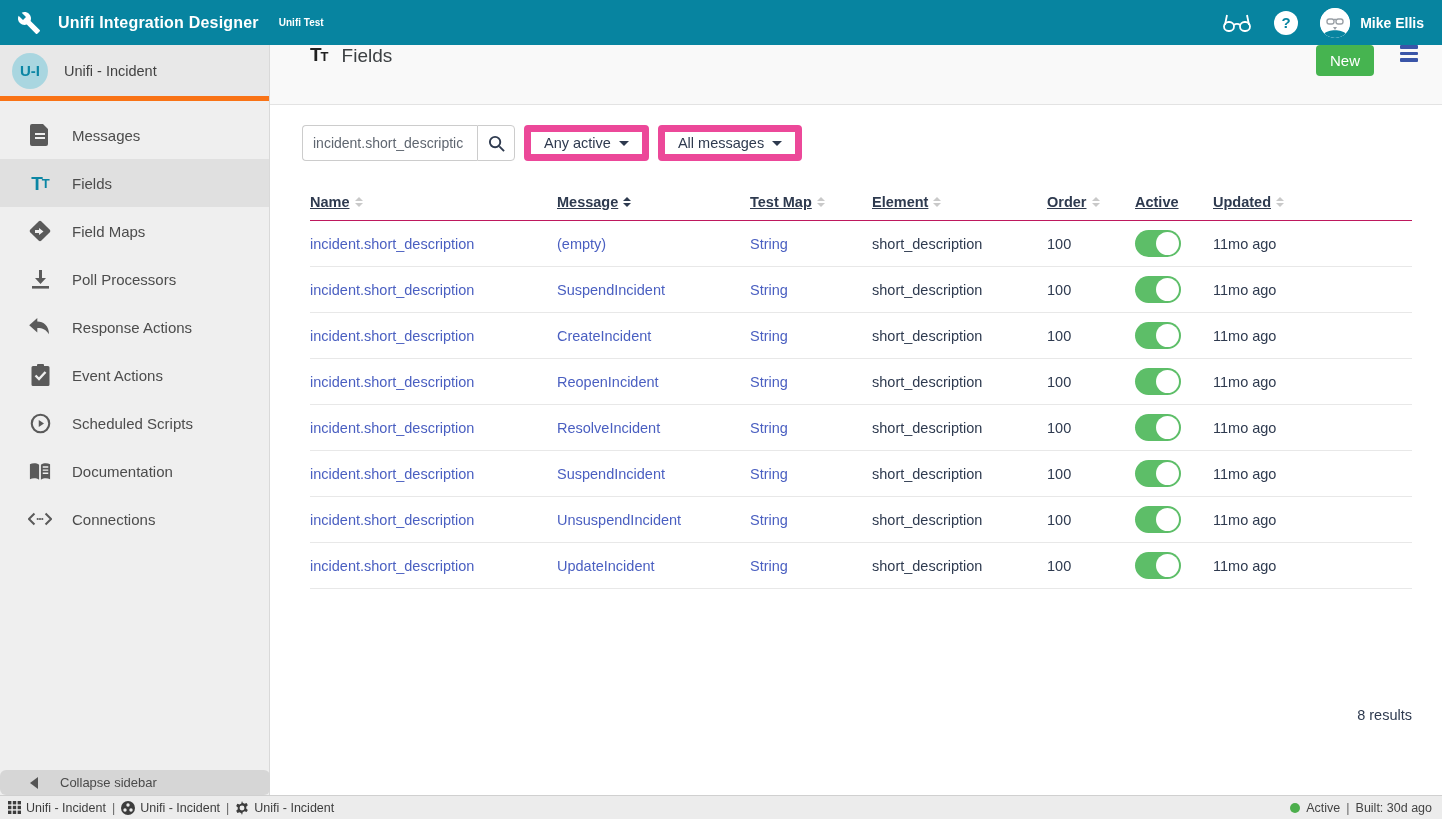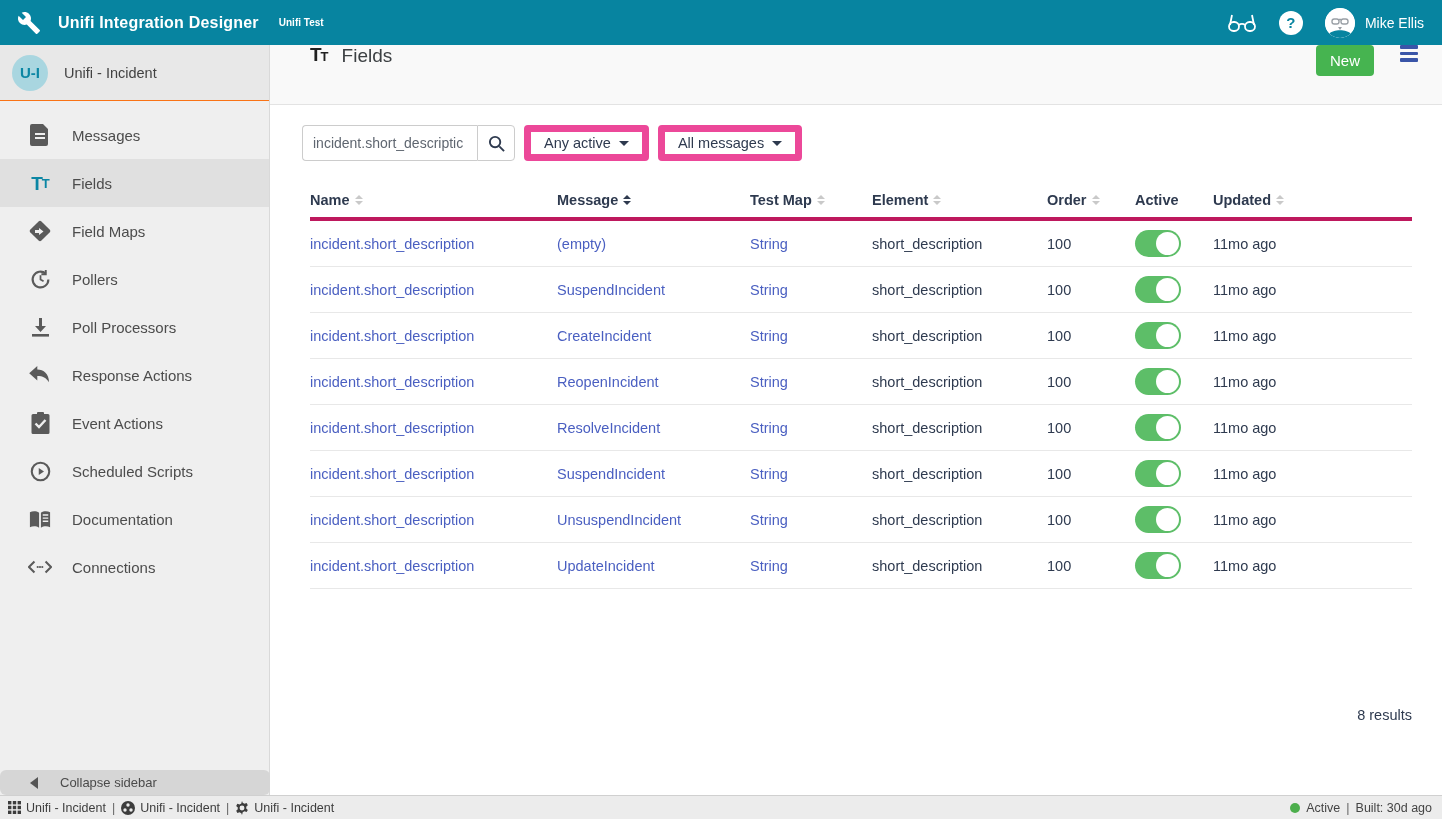--- a/index.html
+++ b/index.html
@@ -11,27 +11,27 @@
     background:#0784a0; color:#fff; display:flex; align-items:center; }
   .topbar .wrench { margin-left:16px; width:26px; height:26px; display:flex; align-items:center; justify-content:center; cursor:pointer; }
   .topbar .app-title { margin-left:16px; font-size:16px; font-weight:bold; letter-spacing:.2px; }
   .topbar .env { margin-left:20px; font-size:10px; font-weight:bold; }
   .topbar .right { margin-left:auto; display:flex; align-items:center; gap:22px; padding-right:18px; }
   .icon-btn { cursor:pointer; display:flex; align-items:center; justify-content:center; }
   .help-circle { width:24px; height:24px; background:#fff; color:#0784a0; border-radius:50%;
     font-weight:bold; font-size:15px; display:flex; align-items:center; justify-content:center; }
   .avatar { width:30px; height:30px; border-radius:50%; background:#fff; overflow:hidden;
     display:flex; align-items:center; justify-content:center; }
-  .user-name { font-size:14px; font-weight:normal; margin-left:-12px; }
+  .user-name { font-size:14px; font-weight:bold; margin-left:-12px; }
 
   
   .sidebar { position:absolute; top:45px; left:0; width:270px; bottom:24px;
     background:#efefef; border-right:1px solid #d9d9d9; }
   .side-header { height:56px; background:#e8e8e8; display:flex; align-items:center;
-    padding-left:12px; border-bottom:1px solid #f97316; cursor:pointer; }
+    padding-left:12px; border-bottom:5px solid #f97316; cursor:pointer; }
   .side-avatar { width:36px; height:36px; border-radius:50%; background:#a9d6e0;
     color:#0b86a4; font-weight:bold; font-size:15px; display:flex; align-items:center; justify-content:center; }
   .side-header .int-name { margin-left:16px; font-size:14.5px; color:#424242; }
   .nav { padding-top:10px; }
   .nav-item { height:48px; display:flex; align-items:center; padding-left:28px;
     font-size:15px; color:#4c4c4c; cursor:pointer; }
   .nav-item .nicon { width:24px; height:24px; margin-right:20px; color:#5a5a5a;
     display:flex; align-items:center; justify-content:center; flex:0 0 24px; }
   .nav-item.active { background:#e0e0e0; }
   .nav-item.active .nicon { color:#0b86a4; }
@@ -63,21 +63,21 @@
     background:#fff; cursor:pointer; display:flex; align-items:center; justify-content:center; color:#2e3a4f; }
   .dropdown { height:36px; margin-left:9px; border:7px solid #ec4899; border-radius:4px; background:#fff;
     display:flex; align-items:center; padding:0 13px; font-size:14.5px; color:#2e3a4f; cursor:pointer; }
   .dropdown .caret { margin-left:8px; width:0; height:0; border-left:5px solid transparent;
     border-right:5px solid transparent; border-top:5px solid #2e3a4f; }
 
   
   .table { margin:22px 30px 0 40px; }
   .trow { display:grid; grid-template-columns:247px 193px 122px 175px 88px 78px 1fr;
     align-items:center; }
-  .thead { height:38px; border-bottom:4px solid #be185d; }
+  .thead { height:38px; border-bottom:1px solid #be185d;text-decoration:underline; }
   .th { font-size:14.5px; font-weight:bold; color:#2e3a4f; display:flex; align-items:center; cursor:pointer; }
   .sort { display:flex; flex-direction:column; margin-left:5px; gap:2px; }
   .sort i { display:block; width:0; height:0; border-left:4px solid transparent; border-right:4px solid transparent; }
   .sort i.up { border-bottom:4px solid #c9c9c9; }
   .sort i.dn { border-top:4px solid #c9c9c9; }
   .sort.on i.up { border-bottom-color:#2e3a4f; }
   .sort.on i.dn { border-top-color:#2e3a4f; }
   .tr { height:46px; border-bottom:1px solid #e8e8e8; font-size:14.5px; }
   .tr a { color:#4a5fc1; text-decoration:none; cursor:pointer; }
   .cell-plain { color:#2e3a4f; }
@@ -158,30 +158,20 @@
     <div class="nav-item">
       <span class="nicon">
         <svg width="22" height="22" viewBox="0 0 22 22">
             <rect x="3.2" y="3.2" width="15.6" height="15.6" rx="2" transform="rotate(45 11 11)" fill="currentColor"></rect>
             <path d="M10 8 v2 h-4 v3 h4 v2 l4.5 -3.5z" fill="#efefef"></path>
           </svg>
       </span>
       <span>Field Maps</span>
     </div>
 
-    <div class="nav-item">
-      <span class="nicon">
-        <svg width="21" height="21" viewBox="0 0 24 24" fill="none" stroke="currentColor" stroke-width="2.4">
-            <path d="M21 12 a9 9 0 1 1 -3 -6.7"></path>
-            <path d="M18 1 v5 h-5" stroke-width="2.2"></path>
-            <path d="M12 7 v5 l3.5 2" stroke-width="2"></path>
-          </svg>
-      </span>
-      <span>Pollers</span>
-    </div>
 
     <div class="nav-item">
       <span class="nicon">
         <svg width="20" height="20" viewBox="0 0 20 20" fill="currentColor">
             <path d="M9 1 h3 v8 h4 l-5.5 6 l-5.5 -6 h4z"></path>
             <rect x="2" y="17" width="17" height="2.6"></rect>
           </svg>
       </span>
       <span>Poll Processors</span>
     </div>

